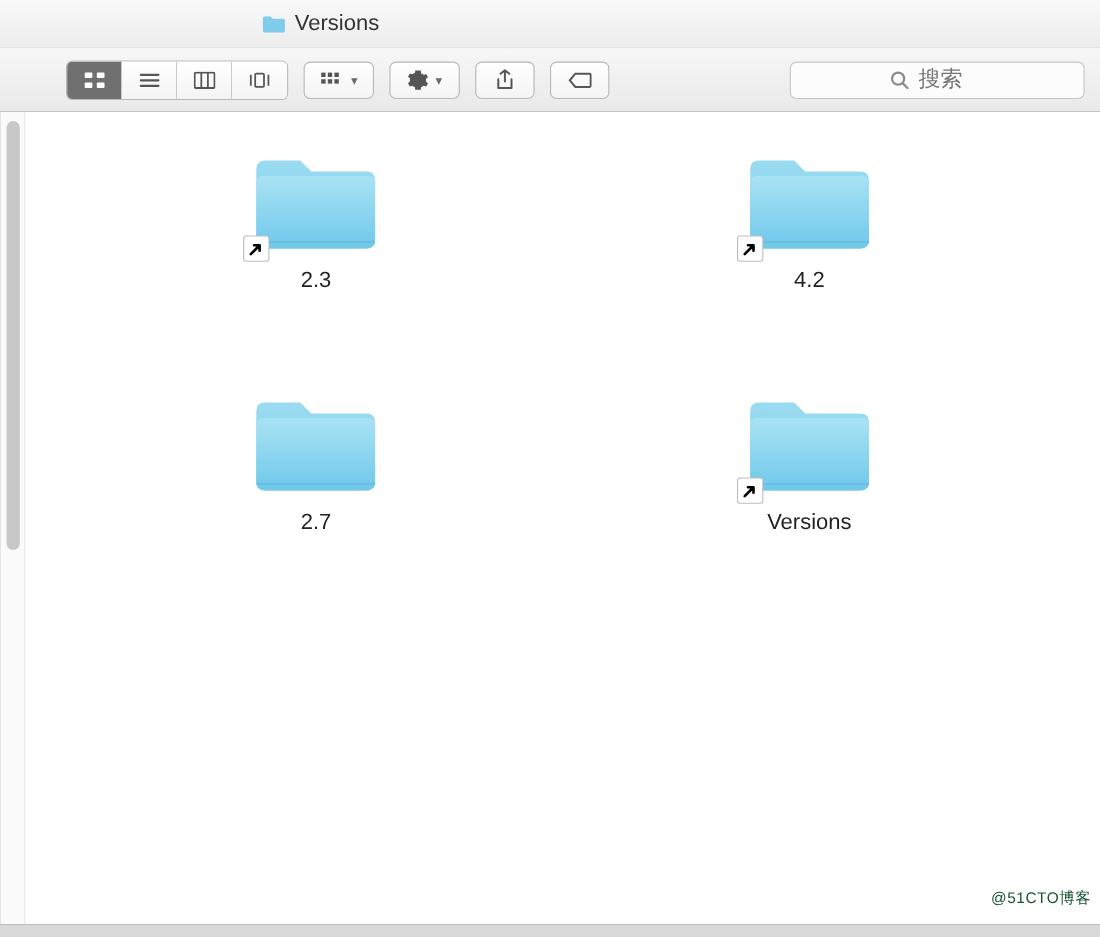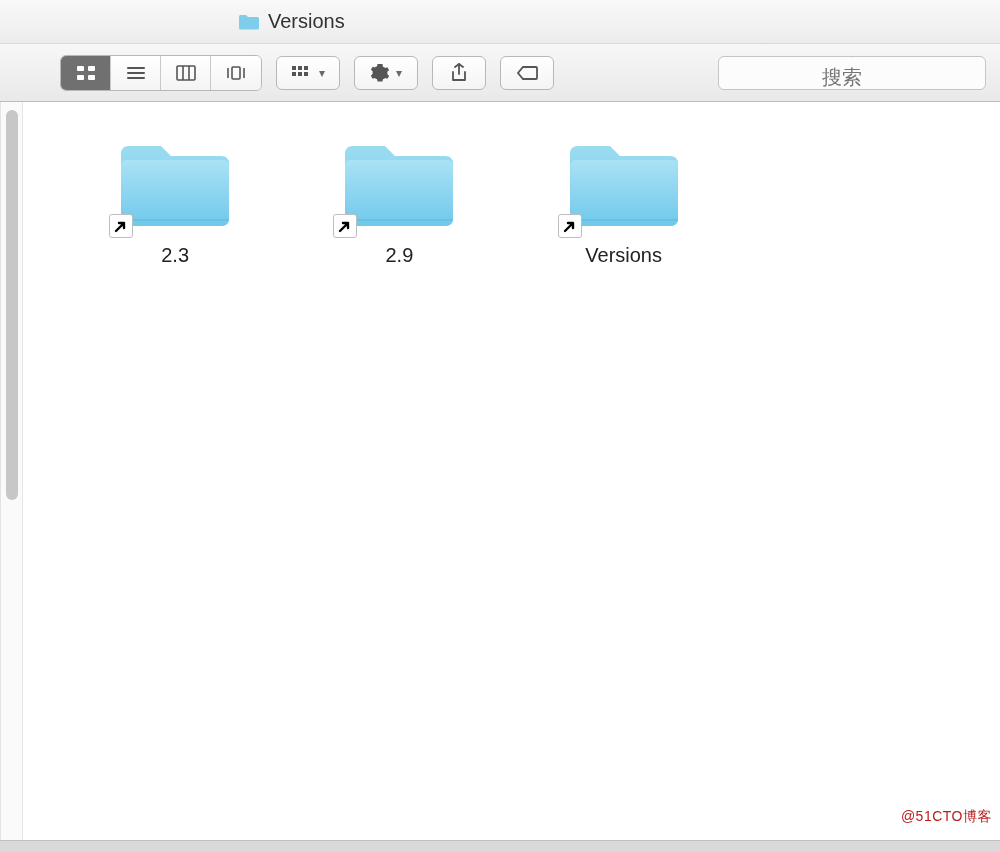--- a/index.html
+++ b/index.html
@@ -9,34 +9,34 @@
   .titlebar .folder-mini svg { display: block; }
   .titlebar .title-text { font-size: 20px; color: #323232; }
   .toolbar { height: 58px; background: linear-gradient(#f7f7f7, #e9e9e9); border-bottom: 1px solid #bcbcbc; display: flex; align-items: center; padding: 0 14px 0 60px; gap: 14px; }
   .seg-group { display: flex; border: 1px solid #b8b8b8; border-radius: 6px; overflow: hidden; background: #fff; }
   .seg-btn { width: 50px; height: 34px; display: flex; align-items: center; justify-content: center; border-right: 1px solid #c9c9c9; background: linear-gradient(#ffffff,#f4f4f4); color: #555; }
   .seg-btn:last-child { border-right: none; }
   .seg-btn.active { background: #707070; color: #fff; }
   .pill-btn { height: 34px; min-width: 64px; padding: 0 14px; border: 1px solid #b8b8b8; border-radius: 6px; background: linear-gradient(#ffffff,#f4f4f4); display: flex; align-items: center; justify-content: center; gap: 6px; color: #555; }
   .pill-btn.narrow { min-width: 54px; }
   .spacer { flex: 1; }
-  .search-wrap { width: 268px; height: 34px; border: 1px solid #c5c5c5; border-radius: 6px; background: #fcfcfc; display: flex; align-items: center; justify-content: center; gap: 8px; color: #8a8a8a; font-size: 20px; flex-direction: column; }
+  .search-wrap { width: 268px; height: 34px; border: 1px solid #c5c5c5; border-radius: 6px; background: #fcfcfc; display: flex; align-items: center; justify-content: center; gap: 8px; color: #8a8a8a; font-size: 20px; }
   .search-wrap input { border: none; outline: none; background: transparent; font-size: 20px; color: #333; width: 60px; }
   .body-area { flex: 1; display: flex; background: #ffffff; position: relative; border-left:1px solid #e3e3e3;}
   .scroll-gutter { width: 22px; background: #fafafa; border-right: 1px solid #e6e6e6; position: relative; }
   .scroll-thumb { position: absolute; left: 5px; top: 8px; width: 12px; height: 390px; background: #c7c7c7; border-radius: 6px; }
-  .file-grid { flex: 1; padding: 34px 40px; display: grid; grid-template-columns: repeat(4, 1fr); grid-auto-rows: 220px; justify-items: center; align-content: start; gap: 0; }
+  .file-grid { flex: 1; padding: 34px 40px; display: grid; grid-template-columns: repeat(2, 1fr); grid-auto-rows: 220px; justify-items: center; align-content: start; gap: 0; }
   .file-item { display: flex; flex-direction: column; align-items: center; gap: 12px; cursor: default; }
   .folder-icon { position: relative; width: 120px; height: 96px; }
   .folder-icon svg { width: 120px; height: 96px; display: block; }
   .alias-badge { position: absolute; left: -6px; bottom: -6px; width: 24px; height: 24px; background: #fff; border: 1px solid #bdbdbd; border-radius: 3px; display: flex; align-items: center; justify-content: center; }
   .alias-badge svg { width: 16px; height: 16px; }
   .file-label { font-size: 20px; color: #222; text-align: center; }
   .footer-bar { height: 12px; background: #d9d9d9; border-top: 1px solid #bfbfbf; }
-  .watermark { position: absolute; right: 8px; bottom: 14px; font-size: 14px; color: #b91c1c; letter-spacing: 0.5px; pointer-events:none;}
+  .watermark { position: absolute; right: 8px; bottom: 14px; font-size: 14px; color: #14532d; letter-spacing: 0.5px; pointer-events:none;}
   .chev { font-size: 12px; color:#6a6a6a; }
 </style>
 </head>
 <body>
 
 <svg width="0" height="0" style="position:absolute">
   <defs>
     <linearGradient id="folderGrad" x1="0" y1="0" x2="0" y2="1">
       <stop offset="0%" stop-color="#a9e2f5"></stop>
       <stop offset="100%" stop-color="#6fc8ea"></stop>
@@ -178,21 +178,32 @@
     <path d="M6 18 Q6 10 14 10 H46 L56 20 H106 Q114 20 114 28 V82 Q114 90 106 90 H14 Q6 90 6 82 Z" fill="url(#folderTab)"></path>
     <path d="M6 30 Q6 24 12 24 H108 Q114 24 114 30 V82 Q114 90 106 90 H14 Q6 90 6 82 Z" fill="url(#folderGrad)"></path>
     <rect x="6" y="83" width="108" height="2" fill="#5fb9dd" opacity="0.6"></rect>
   </svg>
       <div class="alias-badge">
     <svg viewBox="0 0 16 16">
                 <path d="M3 13 L11 5 M11 5 H6 M11 5 V10" fill="none" stroke="#000" stroke-width="2.4" stroke-linecap="round" stroke-linejoin="round"></path>
               </svg>
   </div>
     </div>
-    <div class="file-label">2.9</div>
+    <div class="file-label">4.2</div>
+  </div>
+        <div class="file-item">
+    <div class="folder-icon">
+      <svg viewBox="0 0 120 96">
+    <path d="M6 18 Q6 10 14 10 H46 L56 20 H106 Q114 20 114 28 V82 Q114 90 106 90 H14 Q6 90 6 82 Z" fill="url(#folderTab)"></path>
+    <path d="M6 30 Q6 24 12 24 H108 Q114 24 114 30 V82 Q114 90 106 90 H14 Q6 90 6 82 Z" fill="url(#folderGrad)"></path>
+    <rect x="6" y="83" width="108" height="2" fill="#5fb9dd" opacity="0.6"></rect>
+  </svg>
+
+    </div>
+    <div class="file-label">2.7</div>
   </div>
         <div class="file-item">
     <div class="folder-icon">
       <svg viewBox="0 0 120 96">
     <path d="M6 18 Q6 10 14 10 H46 L56 20 H106 Q114 20 114 28 V82 Q114 90 106 90 H14 Q6 90 6 82 Z" fill="url(#folderTab)"></path>
     <path d="M6 30 Q6 24 12 24 H108 Q114 24 114 30 V82 Q114 90 106 90 H14 Q6 90 6 82 Z" fill="url(#folderGrad)"></path>
     <rect x="6" y="83" width="108" height="2" fill="#5fb9dd" opacity="0.6"></rect>
   </svg>
       <div class="alias-badge">
     <svg viewBox="0 0 16 16">

